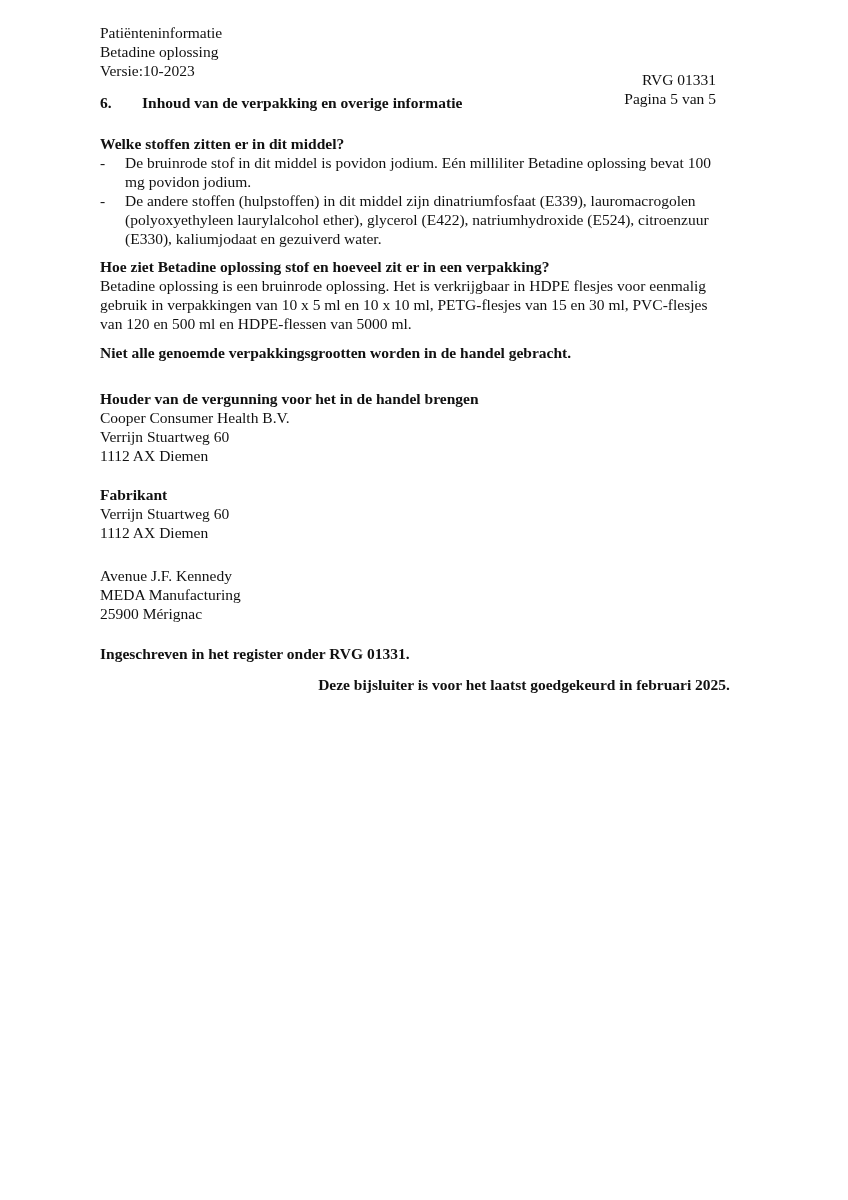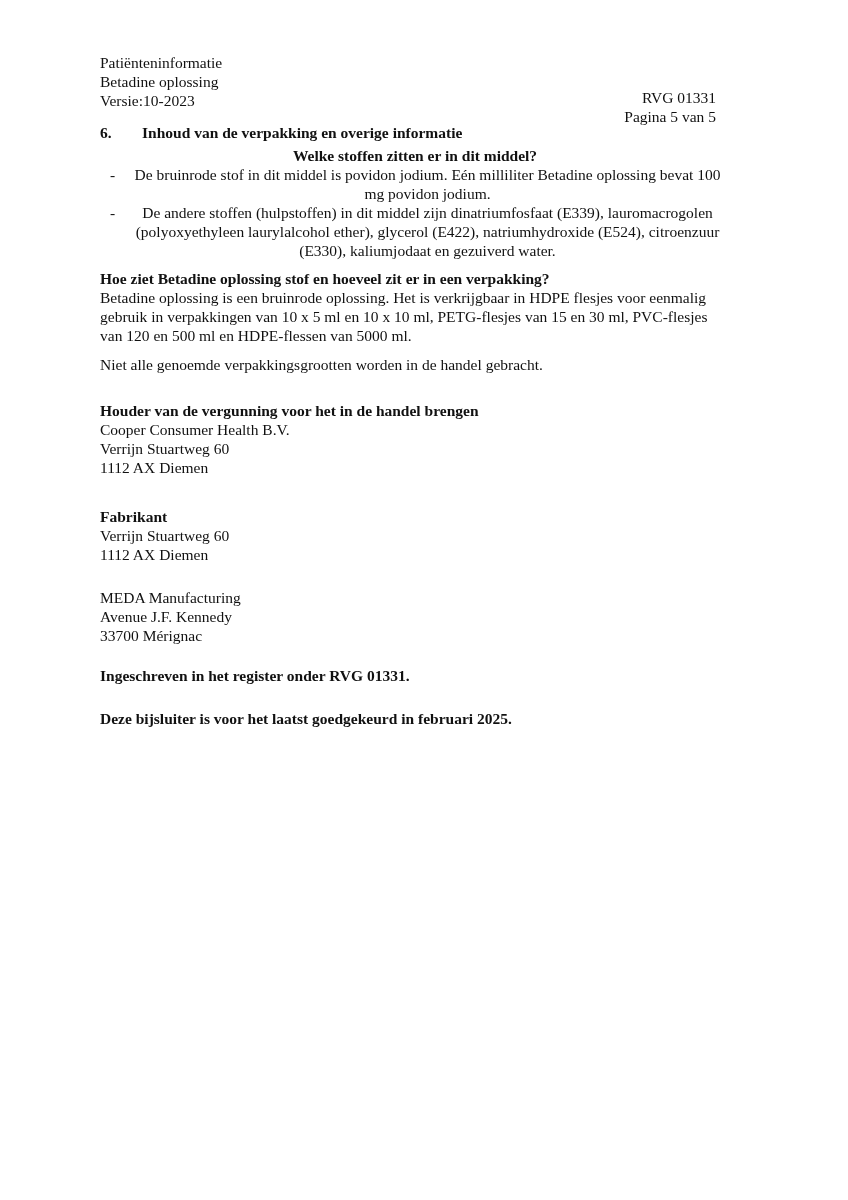--- a/index.html
+++ b/index.html
@@ -6,32 +6,32 @@
     margin: 0;
     padding: 0;
     background: #ffffff;
   }
   .page {
     position: relative;
     width: 848px;
     height: 1200px;
     background: #ffffff;
     box-sizing: border-box;
-    padding: 53px 118px 0 100px;
+    padding: 23px 118px 0 100px;
     font-family: "Liberation Serif", "DejaVu Serif", serif;
     font-size: 15.5px;
     line-height: 19px;
     color: #111111;
     overflow: hidden;
   }
   .line { white-space: nowrap; }
   .bold { font-weight: 700; }
   .header-right {
     position: absolute;
-    top: 88px;
+    top: 70px;
     right: 132px;
     text-align: right;
     line-height: 19px;
   }
   .section-row {
     display: flex;
     font-weight: 700;
   }
   .section-num {
     flex: 0 0 42px;
@@ -62,56 +62,56 @@
   <div class="header-right">
     <div class="line">RVG 01331</div>
     <div class="line">Pagina 5 van 5</div>
   </div>
 
   <div class="section-row" style="margin-top: 13px;">
     <div class="section-num">6.</div>
     <div>Inhoud van de verpakking en overige informatie</div>
   </div>
 
-  <div style="margin-top: 4px; text-align: center;">
+  <div style="margin-top: 22px;">
     <div class="bold">Welke stoffen zitten er in dit middel?</div>
     <div class="bullet-row">
       <div class="bullet-marker">-</div>
       <div class="bullet-text">De bruinrode stof in dit middel is povidon jodium. Eén milliliter Betadine oplossing bevat 100 mg povidon jodium.</div>
     </div>
     <div class="bullet-row">
       <div class="bullet-marker">-</div>
       <div class="bullet-text">De andere stoffen (hulpstoffen) in dit middel zijn dinatriumfosfaat (E339), lauromacrogolen (polyoxyethyleen laurylalcohol ether), glycerol (E422), natriumhydroxide (E524), citroenzuur (E330), kaliumjodaat en gezuiverd water.</div>
     </div>
   </div>
 
   <div style="margin-top: 9px;">
     <div class="bold">Hoe ziet Betadine oplossing stof en hoeveel zit er in een verpakking?</div>
     <div>Betadine oplossing is een bruinrode oplossing. Het is verkrijgbaar in HDPE flesjes voor eenmalig gebruik in verpakkingen van 10 x 5 ml en 10 x 10 ml, PETG-flesjes van 15 en 30 ml, PVC-flesjes van 120 en 500 ml en HDPE-flessen van 5000 ml.</div>
   </div>
 
-  <div style="margin-top: 10px;">Niet alle genoemde verpakkingsgrootten worden in de handel gebracht.</div>
+  <div style="margin-top: 10px; font-weight: bold;">Niet alle genoemde verpakkingsgrootten worden in de handel gebracht.</div>
 
   <div style="margin-top: 27px;">
     <div class="bold">Houder van de vergunning voor het in de handel brengen</div>
     <div class="line">Cooper Consumer Health B.V.</div>
     <div class="line">Verrijn Stuartweg 60</div>
     <div class="line">1112 AX Diemen</div>
   </div>
 
-  <div style="margin-top: 30px;">
+  <div style="margin-top: 20px;">
     <div class="bold">Fabrikant</div>
     <div class="line">Verrijn Stuartweg 60</div>
     <div class="line">1112 AX Diemen</div>
   </div>
 
 
   <div style="margin-top: 24px;">
+    <div class="line">Avenue J.F. Kennedy</div>
     <div class="line">MEDA Manufacturing</div>
-    <div class="line">Avenue J.F. Kennedy</div>
-    <div class="line">33700 Mérignac</div>
+    <div class="line">25900 Mérignac</div>
   </div>
 
   <div style="margin-top: 21px; font-weight: bold;">Ingeschreven in het register onder RVG 01331.</div>
 
-  <div class="bold" style="margin-top: 24px;">Deze bijsluiter is voor het laatst goedgekeurd in februari 2025.</div>
+  <div class="bold" style="margin-top: 12px; text-align: right;">Deze bijsluiter is voor het laatst goedgekeurd in februari 2025.</div>
 
 </div>
 
 </body></html>

